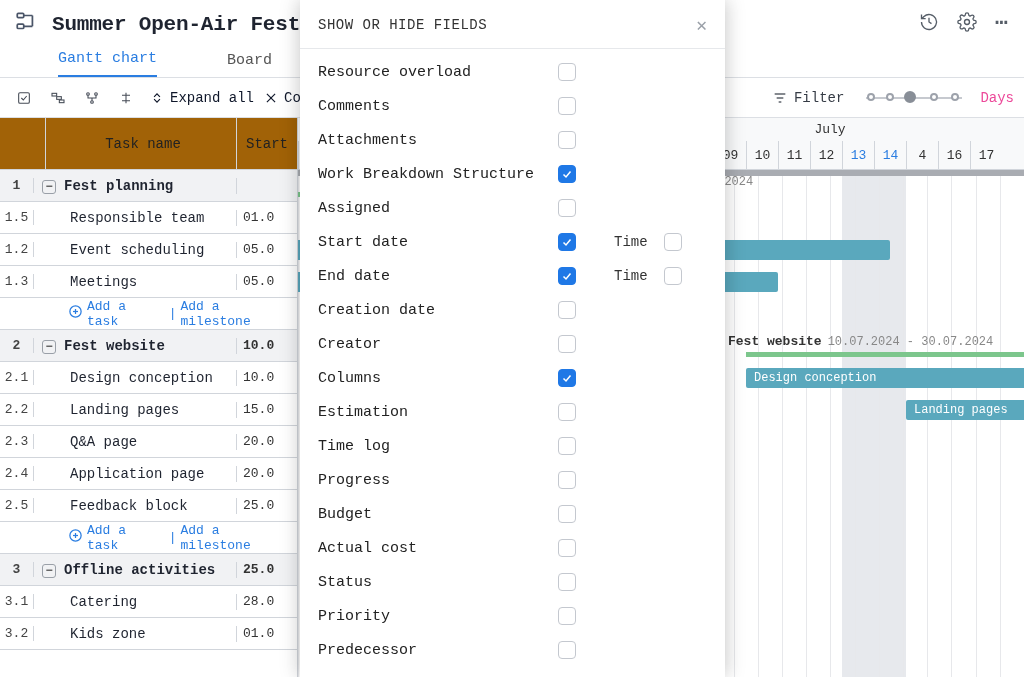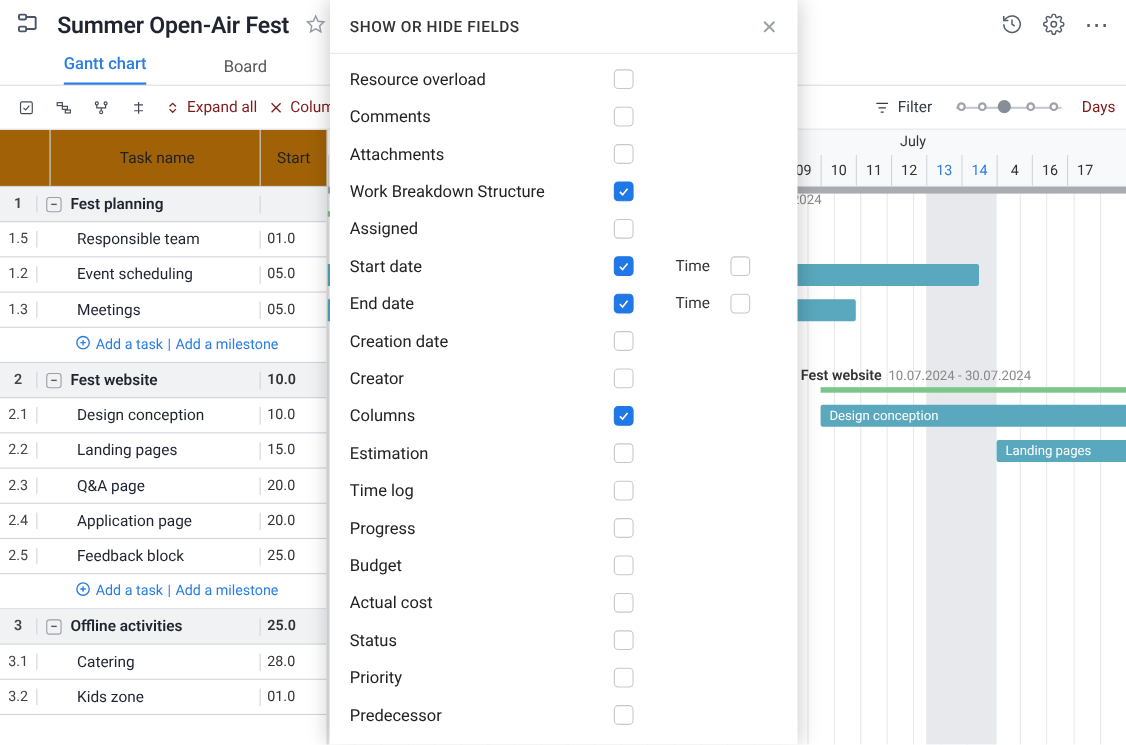--- a/index.html
+++ b/index.html
@@ -14,21 +14,21 @@
     --header-bg: #f3f4f6;
     --gantt-bg: #ffffff;
     --gantt-alt: #ebecee;
     --teal: #5aa8bd;
     --green-line: #7cc68c;
     --today-bg: #e7e9ed;
     --weekend-tint: #f4f4f1;
   }
   * { box-sizing: border-box; }
   html, body { margin: 0; padding: 0; height: 100%; font-family: -apple-system, BlinkMacSystemFont, "Segoe UI", Roboto, Helvetica, Arial, sans-serif; color: var(--text); font-size: 14px; background: #fff; overflow: hidden; }
-  .app { width: 1024px; height: 677px; position: relative; overflow: hidden; }
+  .app { width: 1024px; height: 677px; position: relative; overflow: hidden; font-family: Liberation Mono, monospace; }
 
   
   .topbar { height: 44px; display: flex; align-items: center; padding: 4px 14px 0 14px; gap: 12px; }
   .proj-icon svg { width: 26px; height: 26px; stroke: #4a5568; }
   .proj-title { font-size: 21px; font-weight: 600; letter-spacing: -0.2px; }
   .star-btn { color: #9aa0a8; cursor: pointer; margin-left: 2px; }
   .green-pill { margin-left: 6px; background: #e9f7ed; color: #2f9e44; border:1px solid #c9ecd3; border-radius: 5px; padding: 3px 8px; font-size: 13px; font-weight: 500; }
   .top-spacer { flex: 1; }
   .top-icons { display: flex; gap: 18px; color: #555d67; align-items: center; }
   .top-icons svg { width: 20px; height: 20px; cursor: pointer; }
@@ -37,28 +37,28 @@
   
   .tabs { display: flex; gap: 26px; padding: 4px 14px 0 14px; border-bottom: 1px solid var(--border); height: 34px; align-items: flex-end; font-size: 15px; color: #555; }
   .tab { padding-bottom: 8px; cursor: pointer; margin-left: 44px; }
   .tab.active { color: var(--blue-link); border-bottom: 2px solid var(--blue-link); font-weight: 500; }
 
   
   .toolbar { height: 40px; display: flex; align-items: center; padding: 0 10px; gap: 10px; border-bottom: 1px solid var(--border); font-size: 14px; color: #3a3f48; }
   .tool-btn { width: 28px; height: 28px; display: inline-flex; align-items: center; justify-content: center; border: none; background: transparent; border-radius: 4px; cursor: pointer; color: #454b56; }
   .tool-btn svg { width: 18px; height: 18px; }
   .tool-group { display: flex; gap: 6px; }
-  .caret-btn { display: inline-flex; align-items: center; gap: 6px; cursor: pointer; color: #7f1d1d; }
+  .caret-btn { display: inline-flex; align-items: center; gap: 6px; cursor: pointer; color: #0f172a; }
   .tool-spacer { flex: 1; }
   .filter-btn { display: inline-flex; align-items: center; gap: 6px; cursor: pointer; color: #353b45; margin-right: 12px; }
   .zoom-slider { width: 96px; height: 18px; position: relative; display: inline-flex; align-items: center; margin-right: 8px; }
   .zoom-slider .track { position: absolute; left: 0; right: 0; top: 8px; height: 2px; background: #c6c9cf; }
   .zoom-slider .tick { position: absolute; top: 4px; width: 8px; height: 8px; border: 2px solid #9da2ab; border-radius: 50%; background: #fff; transform: translateX(-50%); }
   .zoom-slider .thumb { position: absolute; top: 2px; width: 12px; height: 12px; border: 2px solid #888e97; border-radius: 50%; background: #888e97; transform: translateX(-50%); }
-  .zoom-label { color: #7f1d1d; }
+  .zoom-label { color: #ec4899; }
 
   
   .main { position: relative; display: flex; width: 100%; height: calc(677px - 44px - 34px - 40px); }
   .grid-panel { width: 298px; min-width: 298px; border-right: 1px solid var(--grid-border); display: flex; flex-direction: column; background: #fff; overflow: hidden; }
   .grid-header { display: flex; height: 52px; border-bottom: 1px solid var(--grid-border); background: #a16207; padding-left: 12px; }
   .hdr-cell { display: flex; align-items: center; justify-content: center; border-right: 1px solid var(--grid-border); font-weight: 400; color: #222; }
   .col-id  { width: 34px; }
   .col-name{ flex: 1; padding-left: 4px; }
   .col-name .hdr-cell-inner{ width:100%; text-align:center; }
   .col-sd  { width: 60px; }

